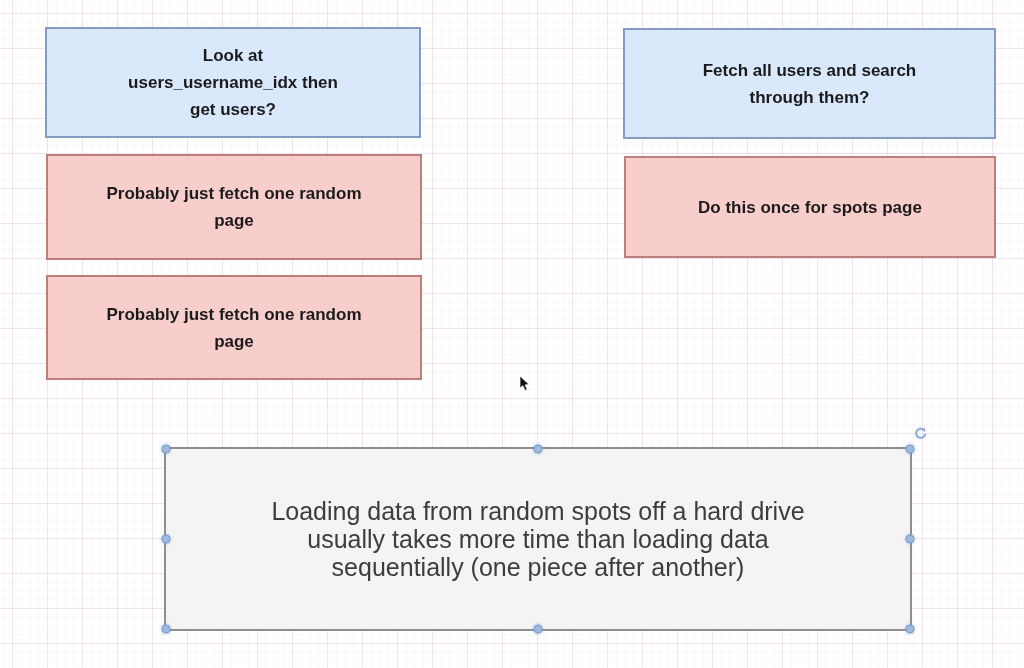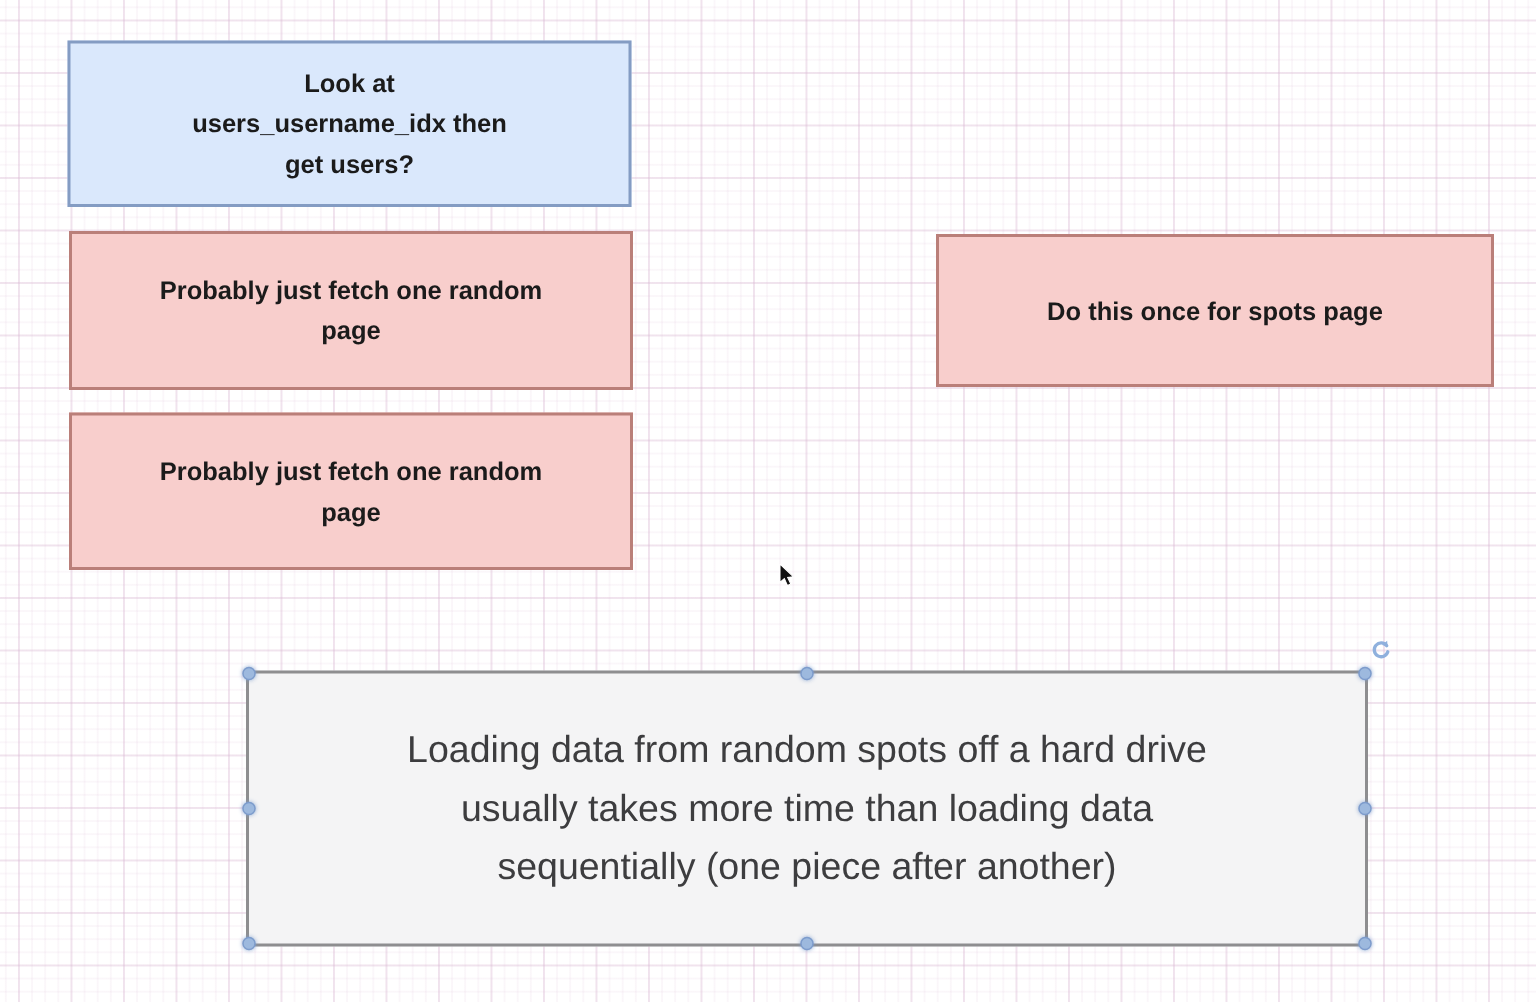--- a/index.html
+++ b/index.html
@@ -41,21 +41,21 @@
     line-height:27px;
     color:#1b1b1b;
   }
   .node.gray{
     background:#f4f4f5;
     border:2px solid #8e8e90;
   }
   .node.gray .lbl{
     font-weight:400;
     font-size:25px;
-    line-height:39px;
+    line-height:28px;
     color:#3d3d3f;
   }
   .handle{
     position:absolute;
     width:9px;height:9px;
     border-radius:50%;
     background:#9db9de;
     border:1px solid #7d9ccc;
     box-shadow:0 0 3px rgba(125,156,204,0.85);
     transform:translate(-50%,-50%);
@@ -79,20 +79,24 @@
 <body>
 
 <div class="canvas">
 
   <div class="node blue" style="left:45px;top:27px;width:376px;height:111px">
     <span class="lbl">Look at
 users_username_idx then
 get users?</span>
   </div>
 
+  <div class="node blue" style="left:623px;top:28px;width:373px;height:111px">
+    <span class="lbl">Fetch all users and search
+through them?</span>
+  </div>
 
   <div class="node red" style="left:46px;top:154px;width:376px;height:106px">
     <span class="lbl">Probably just fetch one random
 page</span>
   </div>
 
   <div class="node red" style="left:624px;top:156px;width:372px;height:102px">
     <span class="lbl">Do this once for spots page</span>
   </div>
 

